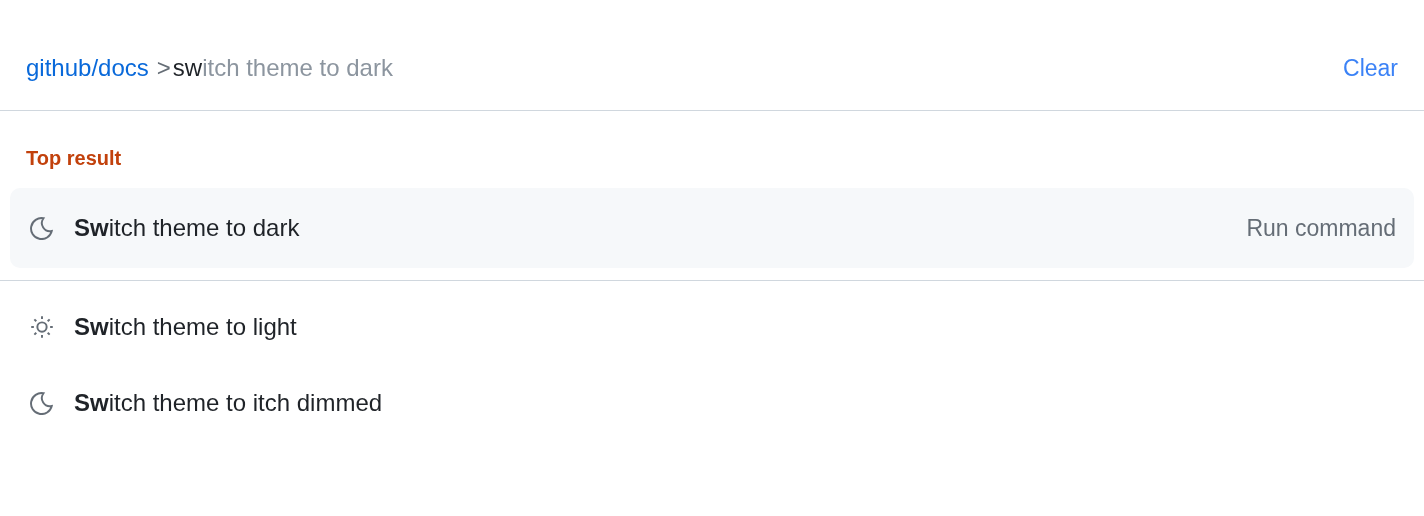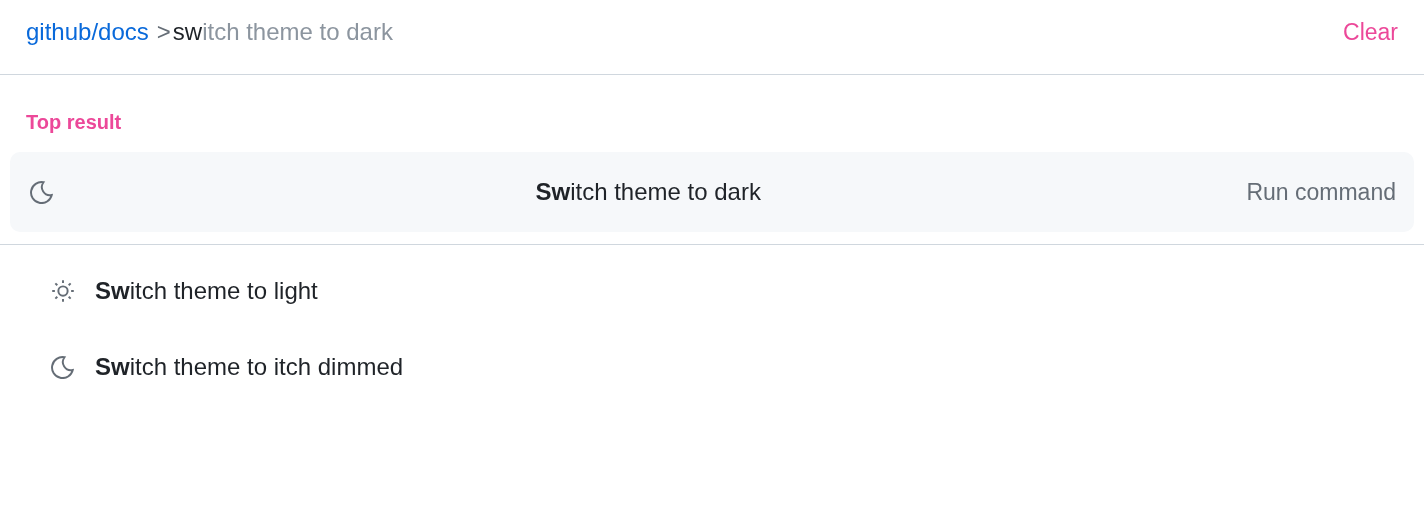--- a/index.html
+++ b/index.html
@@ -8,69 +8,69 @@
     font-family: -apple-system, BlinkMacSystemFont, "Segoe UI", Helvetica, Arial, sans-serif;
     background: #ffffff;
     color: #1f2328;
     overflow: hidden;
   }
   .palette { width: 1424px; }
   .header {
     display: flex;
     align-items: center;
     padding: 18px 26px 28px 26px;
+    margin-top: 36px;
   }
   .scope {
     color: #0969da;
     font-size: 24px;
     font-weight: 400;
   }
   .prompt-area {
     display: flex;
     align-items: baseline;
     font-size: 24px;
     margin-left: 8px;
     flex: 1;
   }
   .chevron { color: #656d76; margin-right: 2px; }
   .typed { color: #1f2328; }
   .completion { color: #8c959f; }
   .clear {
-    color: #ec4899;
+    color: #3b82f6;
     font-size: 23px;
     cursor: pointer;
   }
   .divider {
     border: 0;
     height: 1px;
     background: #d0d7de;
     width: 100%;
   }
   .divider.short {
     margin-left: 0;
     margin-right: 0;
   }
   .section-label {
-    color: #ec4899;
+    color: #c2410c;
     font-size: 20px;
     font-weight: 600;
     padding: 36px 38px 0 26px;
   }
   .results { padding: 18px 10px 0 10px; }
   .result-row {
     display: flex;
     align-items: center;
     padding: 26px 18px;
     border-radius: 10px;
     cursor: pointer;
   }
   .result-row.highlight {
     background: #f6f8fa;
     margin-bottom: 12px;
-    text-align: center;
   }
   .icon {
     width: 28px;
     height: 28px;
     flex-shrink: 0;
     color: #656d76;
     display: flex;
     align-items: center;
     justify-content: center;
     margin-right: 18px;
@@ -81,21 +81,21 @@
     color: #1f2328;
     flex: 1;
   }
   .item-title .match { font-weight: 700; }
   .item-title .rest { font-weight: 400; }
   .action {
     color: #656d76;
     font-size: 23px;
     margin-left: 24px;
   }
-  .commands-wrap { padding: 8px 27px 0 10px; margin-left: 21px; }
+  .commands-wrap { padding: 8px 27px 0 10px; }
   .command-row {
     display: flex;
     align-items: center;
     padding: 24px 18px;
     cursor: pointer;
   }
 </style>
 </head>
 <body>
 

